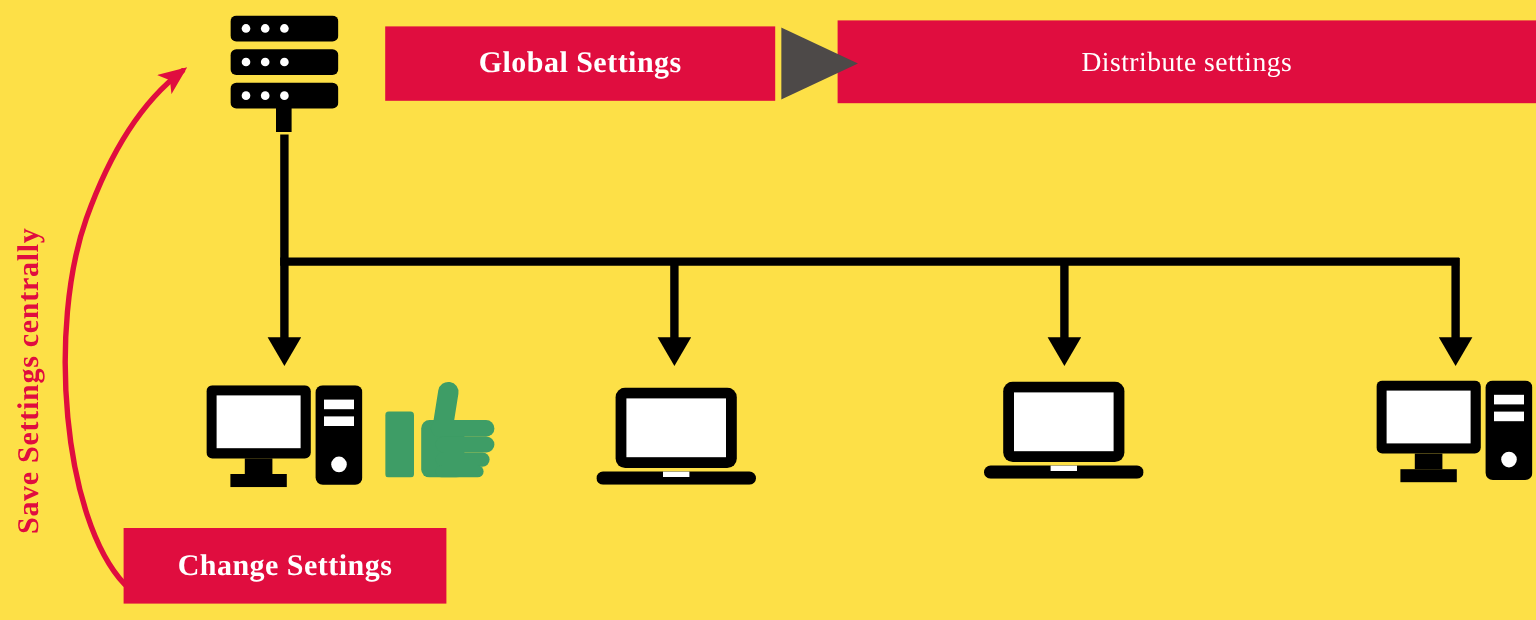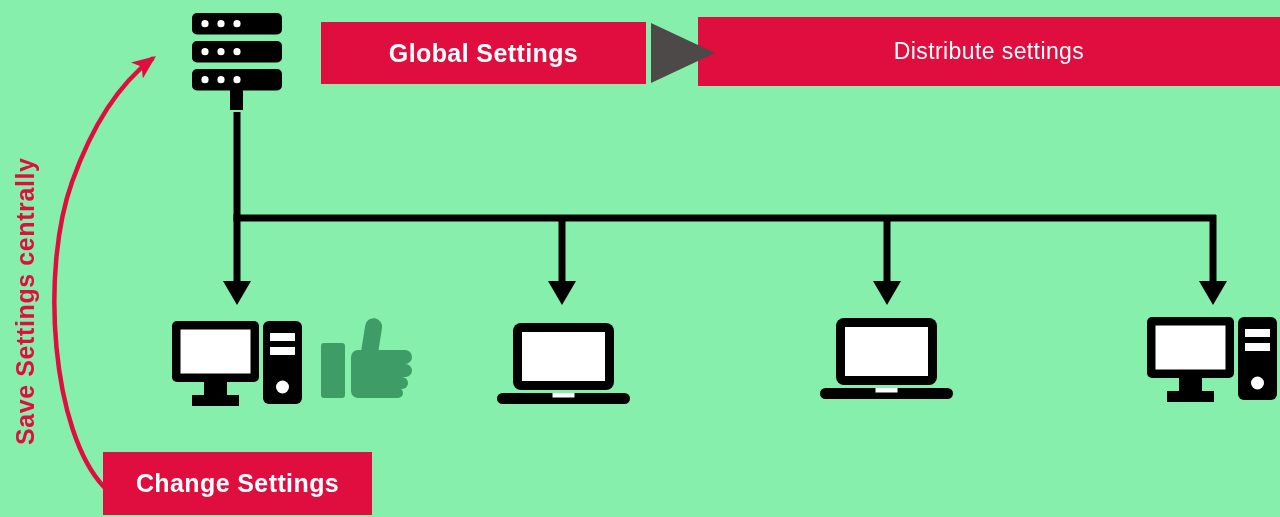--- a/index.html
+++ b/index.html
@@ -8,22 +8,23 @@
     --thumbs-up-green:#3E9D66;
     --icon-black:#000000;
     --label-white:#FFFFFF;
   }
   *{margin:0;padding:0;box-sizing:border-box;}
   html,body{background:#ffffff;}
   body{font-family:"Liberation Sans","DejaVu Sans",sans-serif;}
   .canvas{
     position:relative;
     width:1280px;height:517px;
-    background:#86efac;
+    background:#fde047;
     overflow:hidden;
+    font-family:Liberation Serif, serif;
   }
   .abs{position:absolute;}
   svg{display:block;}
   .ink{fill:var(--icon-black);}
   .ink-stroke{stroke:var(--icon-black);fill:none;}
   .paper{fill:#ffffff;}
   .accent-fill{fill:var(--accent);}
   .accent-stroke{stroke:var(--accent);fill:none;}
   .green-fill{fill:var(--thumbs-up-green);}
   .gray-fill{fill:var(--triangle-gray);}
@@ -35,21 +36,21 @@
     display:flex;align-items:center;justify-content:center;
     text-align:center;
   }
   .label-box.bold{font-weight:bold;font-size:25px;letter-spacing:.4px;}
   .box-global{left:321px;top:22px;width:325px;height:62px;z-index:2;}
   .box-distribute{
     left:698px;top:17px;width:582px;height:69px;z-index:2;
     font-weight:400;font-size:23px;letter-spacing:.4px;line-height:1.28;
     flex-direction:row;
   }
-  .box-change{left:103px;top:452px;width:269px;height:63px;z-index:2;}
+  .box-change{left:103px;top:440px;width:269px;height:63px;z-index:2;}
   .flow-triangle{left:651px;top:21px;z-index:3;}
 
   .vertical-label{
     position:absolute;
     left:11px;top:445px;
     transform:rotate(-90deg);
     transform-origin:0 0;
     white-space:nowrap;
     color:var(--accent);
     font-weight:bold;

